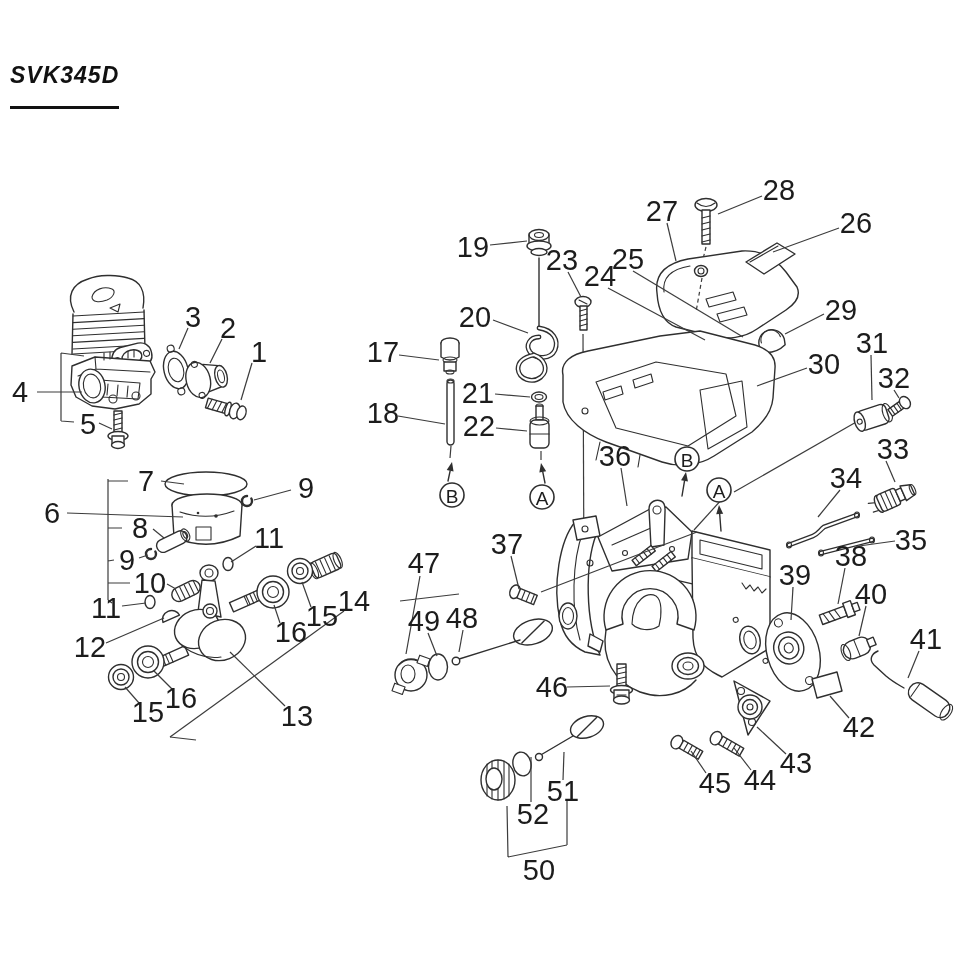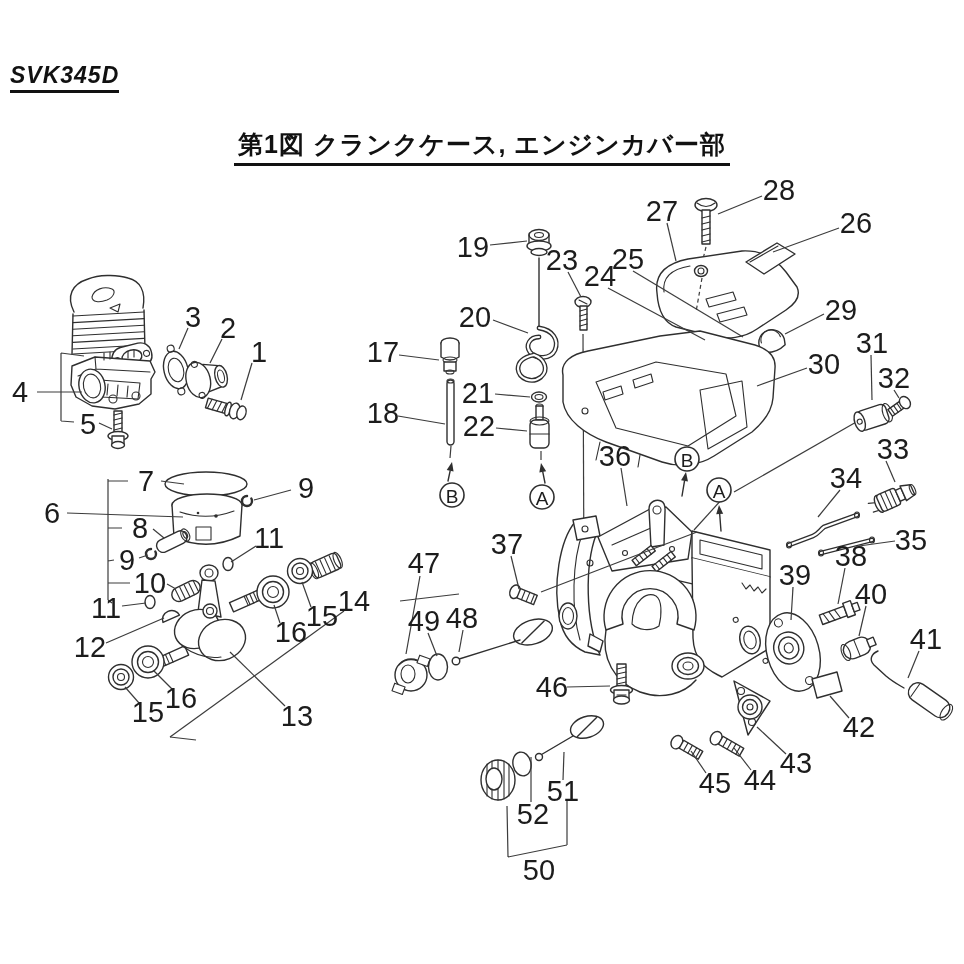--- a/index.html
+++ b/index.html
@@ -1,20 +1,20 @@
 <!DOCTYPE html>
 <html><head>
 <meta charset="utf-8">
 <style>
   html,body{margin:0;padding:0;background:#ffffff;}
   #page{position:relative;width:964px;height:964px;background:#ffffff;overflow:hidden;
         font-family:"Liberation Sans",sans-serif;}
   #model-code{position:absolute;left:10px;top:62px;font-size:23px;font-weight:bold;
       font-style:italic;letter-spacing:1px;color:#111;
-      border-bottom:3px solid #111;padding-bottom:1px;}
+      border-bottom:3px solid #111;padding-bottom:17px;}
   #fig-title-wrap{position:absolute;left:0;top:128px;width:100%;text-align:center;}
   #fig-title{display:inline-block;font-size:25px;font-weight:bold;color:#111;
       letter-spacing:1px;border-bottom:3px solid #111;padding:0 4px 2px 4px;}
   svg{position:absolute;left:0;top:0;}
   .ln{stroke:#2f2f2f;stroke-width:1.4;fill:none;stroke-linecap:round;stroke-linejoin:round;}
   .lnf{stroke:#2f2f2f;stroke-width:1.4;fill:#fff;stroke-linecap:round;stroke-linejoin:round;}
   .thin{stroke-width:1.1;}
   .thick{stroke-width:2.4;}
   .leader{stroke:#3c3c3c;stroke-width:1.2;fill:none;}
   .callout{font-family:"Liberation Sans",sans-serif;font-size:29px;fill:#1c1c1c;
@@ -22,23 +22,20 @@
   .marker-letter{font-family:"Liberation Sans",sans-serif;font-size:19px;fill:#1c1c1c;
       text-anchor:middle;}
   .tube-out{stroke:#2f2f2f;stroke-width:4.8;fill:none;stroke-linecap:round;}
   .tube-in{stroke:#ffffff;stroke-width:2.2;fill:none;stroke-linecap:round;}
 </style>
 </head>
 <body>
 
 <div id="page">
   <div id="model-code">SVK345D</div>
-  <div id="fig-title-wrap">
-    <span id="fig-title">第1図  クランクケース, エンジンカバー部</span>
-  </div>
 
   <svg id="diagram-svg" width="964" height="964" viewBox="0 0 964 964">
 
     <g>
 
       <g>
         <path class="ln" d="M74,312 C66,296 72,284 88,279 C98,275 116,274 128,278 C140,281 146,291 143,308"></path>
         <path class="ln thin" d="M92,297 C94,289 104,286 112,289 C116,291 114,297 107,300 C99,303 92,302 92,297 Z"></path>
         <path class="ln thin" d="M110,308 L120,304 L118,312 Z"></path>
         <path class="ln" d="M73,314 L72,354 M144,310 L145,350"></path>

